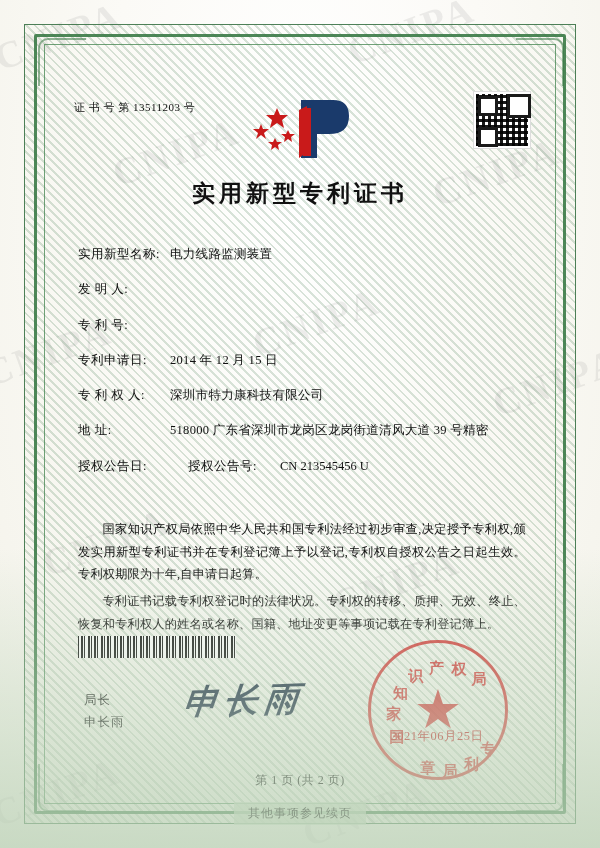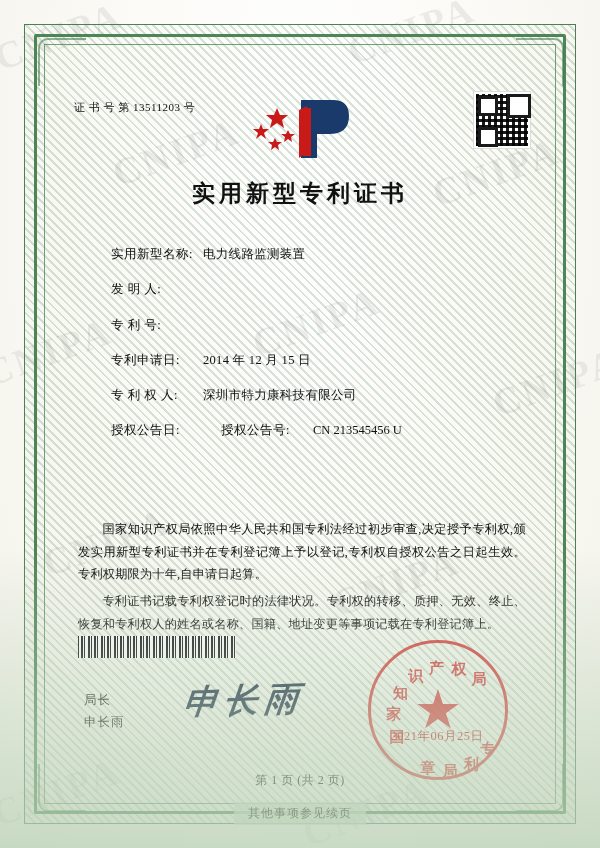--- a/index.html
+++ b/index.html
@@ -163,21 +163,20 @@
     display: flex;
     align-items: flex-start;
     margin-bottom: 16.5px;
     line-height: 1.5;
   }
   .flabel {
     width: 92px;
     flex: 0 0 92px;
     white-space: nowrap;
     letter-spacing: .5px;
-    margin-left: 33px;
   }
   .fvalue {
     flex: 1;
     letter-spacing: .3px;
   }
   .frow.twocol .flabel { width: 92px; flex: 0 0 92px; }
   .frow.twocol .fvalue { flex: 0 0 152px; }
   .flabel2 { flex: 0 0 92px; white-space: nowrap; letter-spacing: .5px; padding-left: 18px; }
   .fvalue2 { flex: 1; }
 
@@ -361,20 +360,24 @@
     <div class="frow">
       <div class="flabel">专利申请日:</div>
       <div class="fvalue">2014 年 12 月 15 日</div>
     </div>
 
     <div class="frow">
       <div class="flabel">专 利 权 人:</div>
       <div class="fvalue">深圳市特力康科技有限公司</div>
     </div>
 
+    <div class="frow">
+      <div class="flabel">地 址:</div>
+      <div class="fvalue">518000 广东省深圳市龙岗区龙岗街道清风大道 39 号精密</div>
+    </div>
 
     <div class="frow twocol" style="margin-top:14px">
       <div class="flabel">授权公告日:</div>
       <div class="flabel2">授权公告号:</div>
       <div class="fvalue2">CN 213545456 U</div>
     </div>
 
   </div>
 
   <div class="para para1">国家知识产权局依照中华人民共和国专利法经过初步审查,决定授予专利权,颁发实用新型专利证书并在专利登记簿上予以登记,专利权自授权公告之日起生效。专利权期限为十年,自申请日起算。</div>

